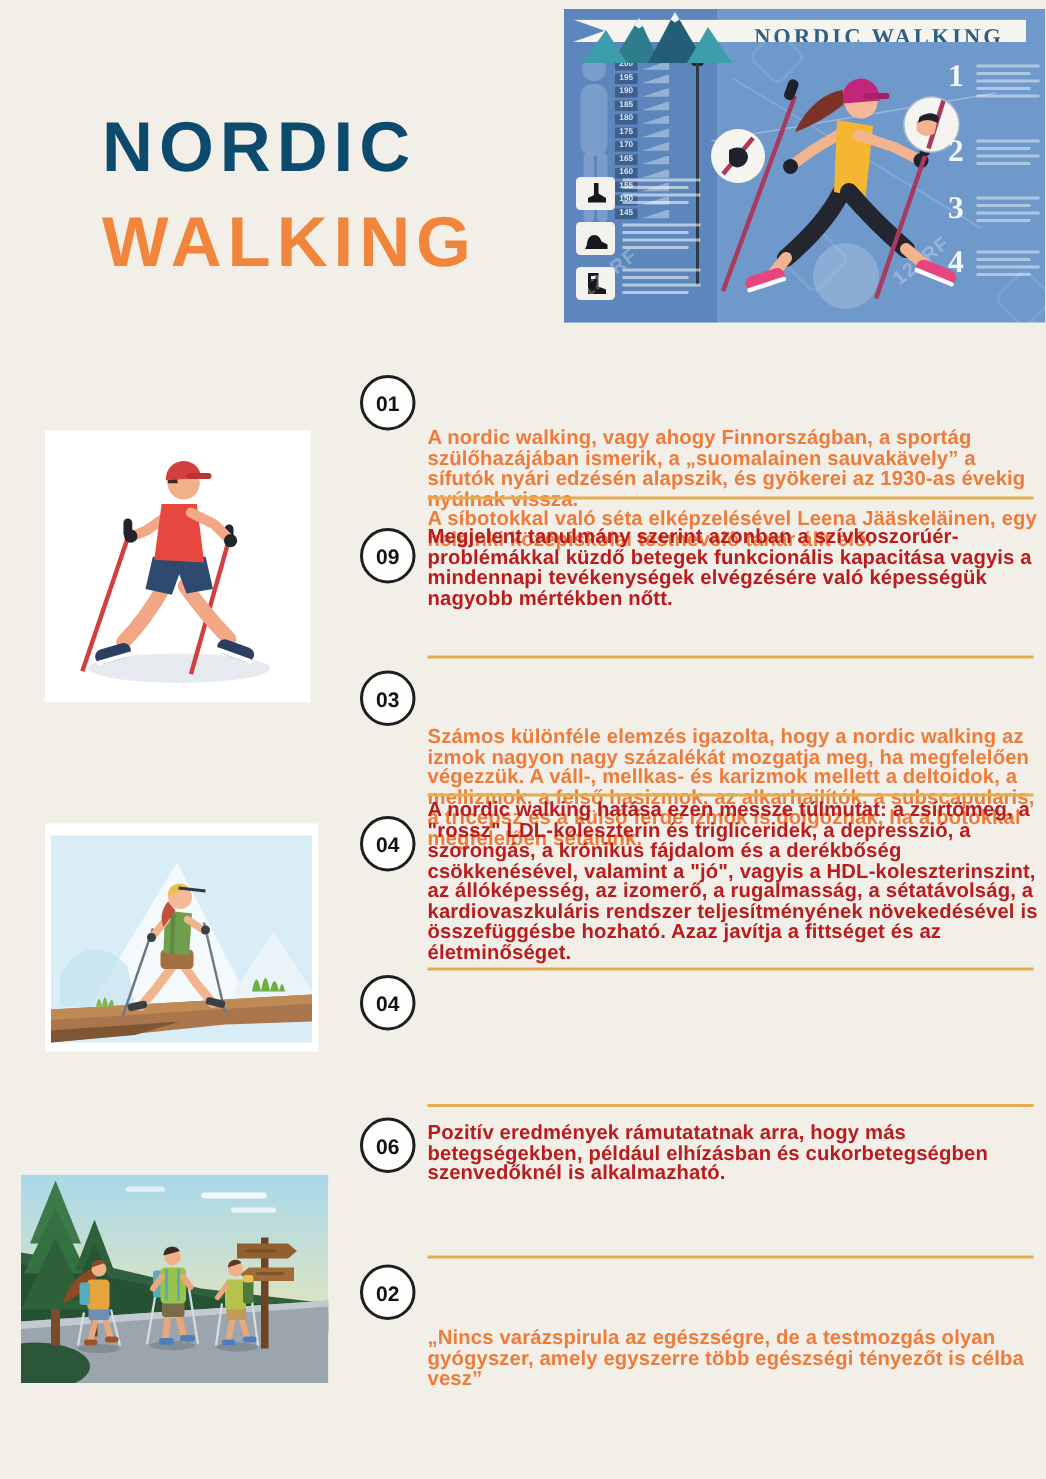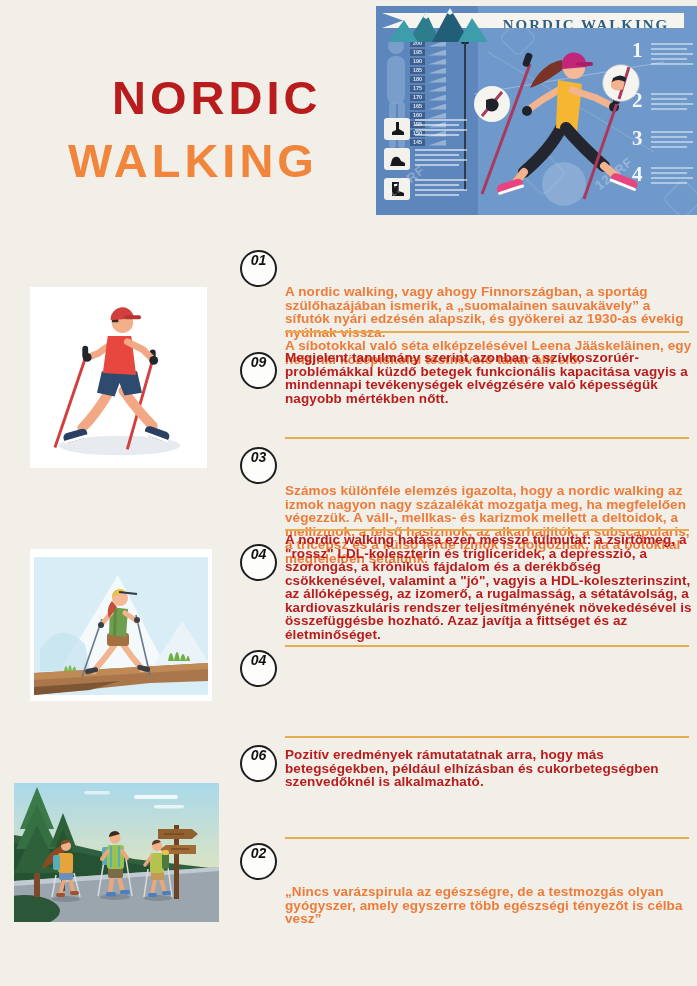--- a/index.html
+++ b/index.html
@@ -3,21 +3,21 @@
 <meta charset="utf-8">
 <style>
   html,body{margin:0;padding:0;background:#e8e6e0;}
   .page{
     position:relative;width:697px;height:986px;margin:0 auto;
     background:#F1EFE8;overflow:hidden;
     font-family:"Liberation Sans",sans-serif;
   }
   
   .big-title{position:absolute;left:68px;top:66px;font-weight:bold;letter-spacing:4px;line-height:63px;font-size:47px;}
-  .big-title .l1{color:#b91c1c;margin-left:44px;}
+  .big-title .l1{color:#0c4a6e;}
   .big-title .l2{color:#F0853B;}
 
   
   .ig{position:absolute;left:376px;top:6px;width:321px;height:209px;background:#6F99CB;overflow:hidden;}
   .ig-left{position:absolute;left:0;top:0;width:102px;height:209px;background:#5D87BC;}
   .silhouette{position:absolute;left:4px;top:30px;}
   .deco{position:absolute;border:2px solid rgba(255,255,255,.09);border-radius:6px;transform:rotate(45deg);}
   .ig-wm{position:absolute;color:rgba(255,255,255,.28);font-size:13px;font-weight:bold;transform:rotate(-38deg);letter-spacing:1px;}
 
   .banner{position:absolute;left:6px;top:7px;width:302px;height:15px;background:#F6F4EF;
@@ -49,22 +49,22 @@
   .step-num{font-family:"Liberation Serif",serif;font-weight:bold;font-size:21px;color:#F4F6F9;line-height:20px;}
   .step .flines{margin-left:8px;padding-top:3px;}
   .step .flines i{width:42px;background:rgba(255,255,255,.45);}
   .step .flines i:nth-child(2n){width:36px;}
 
   .inset{position:absolute;border-radius:50%;background:#F6F4EF;overflow:hidden;}
   .inset.bordered{border:1.5px solid #9FB3C8;}
 
   
   .item-circle{position:absolute;left:240px;width:33px;height:33px;border-radius:50%;
-    background:#FDFDFB;border:2px solid #1E1E1E;display:flex;align-items:flex-start;justify-content:center;
-    font-weight:bold;font-size:14px;color:#111;font-style:italic;}
+    background:#FDFDFB;border:2px solid #1E1E1E;display:flex;align-items:center;justify-content:center;
+    font-weight:bold;font-size:14px;color:#111;}
   .item-text{position:absolute;left:285px;width:408px;font-weight:bold;font-size:13.5px;
     line-height:13.5px;letter-spacing:.1px;white-space:pre-line;}
   .tone-orange{color:#ED7C3B;margin-top:38px;}
   .tone-teal{color:#b91c1c;}
   .sep{position:absolute;left:285px;width:404px;height:2px;background:#E6AC4D;}
 
   .c1{top:250px}.t1{top:247px}
   .c2{top:352px}.t2{top:351px}
   .c3{top:447px}.t3{top:446px}
   .c4{top:544px}.t4{top:533px}

